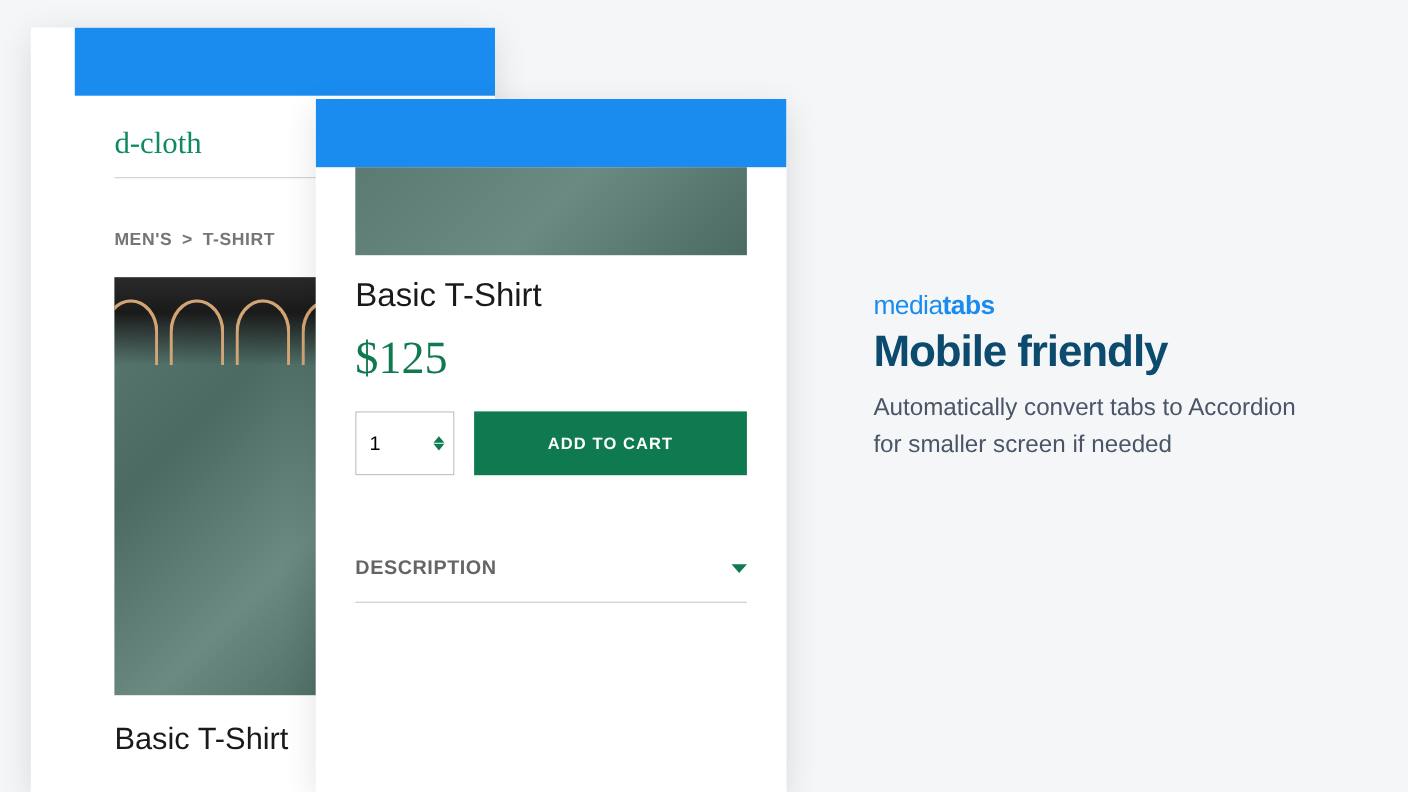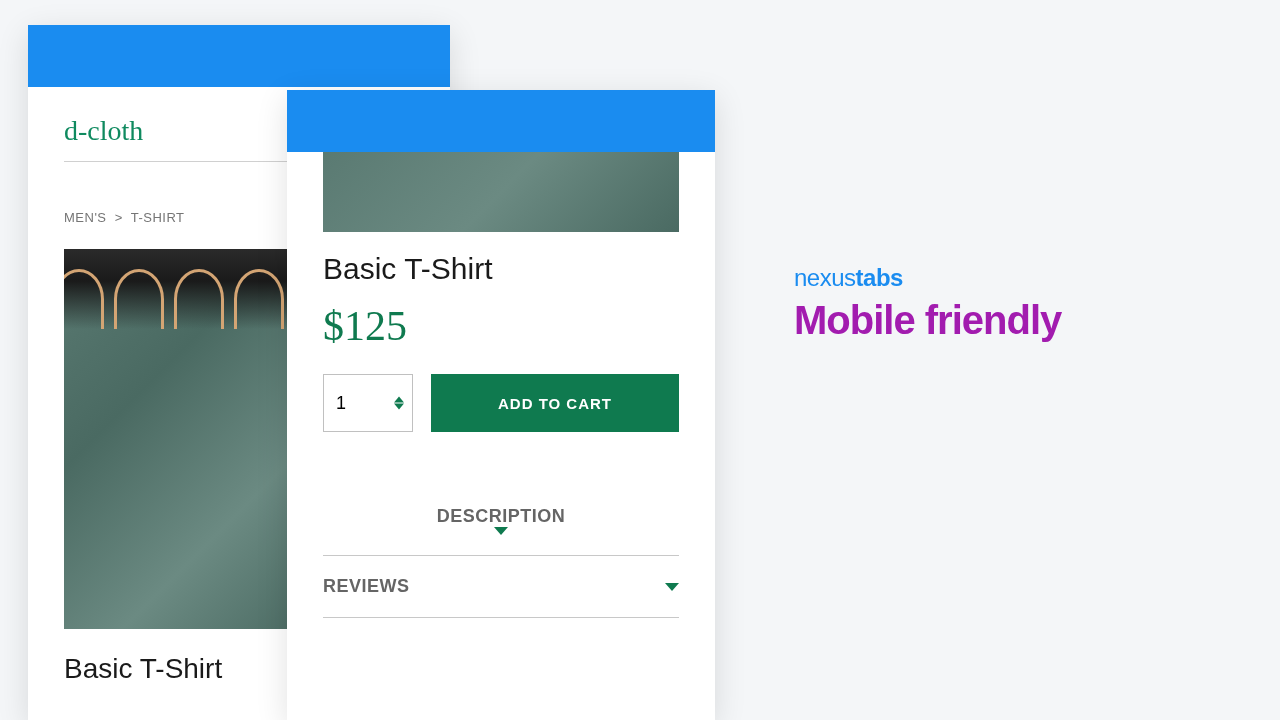--- a/index.html
+++ b/index.html
@@ -18,20 +18,21 @@
       background: white;
       box-shadow: 0 8px 30px rgba(0,0,0,0.12);
       overflow: hidden;
     }
     .phone-back {
       left: 28px;
       top: 25px;
       width: 422px;
       height: 695px;
       z-index: 1;
+      padding-left: 40px;
     }
     .phone-front {
       left: 287px;
       top: 90px;
       width: 428px;
       height: 630px;
       z-index: 2;
     }
     .phone-header {
       background: #1a8cf0;
@@ -46,22 +47,22 @@
     .site-logo {
       color: #0f8a5f;
       font-size: 28px;
       font-weight: 500;
       padding-bottom: 14px;
       border-bottom: 1px solid #d0d0d0;
       font-family: Georgia, serif;
     }
     .breadcrumb {
       margin-top: 48px;
-      font-size: 13px;
-      font-weight: 400;
+      font-size: 16px;
+      font-weight: 700;
       color: #757575;
       letter-spacing: 0.5px;
     }
     .breadcrumb span:nth-child(2) {
       margin: 0 4px;
     }
     .product-image-back {
       margin-top: 24px;
       width: 100%;
       height: 380px;
@@ -171,21 +172,20 @@
     .accordion-item {
       padding: 20px 0;
       border-bottom: 1px solid #c8c8c8;
       display: flex;
       justify-content: space-between;
       align-items: center;
       cursor: pointer;
     }
     .accordion-item:first-child {
       border-top: none;
-      flex-direction: column;
     }
     .accordion-label {
       font-size: 18px;
       font-weight: 700;
       color: #656565;
       letter-spacing: 0.5px;
     }
     .chevron {
       width: 0; height: 0;
       border-left: 7px solid transparent;
@@ -205,21 +205,21 @@
       font-weight: 400;
       color: #1a8cf0;
       letter-spacing: -0.5px;
     }
     .brand .light { font-weight: 300; }
     .brand .bold { font-weight: 700; }
     .headline {
       margin-top: 6px;
       font-size: 40px;
       font-weight: 700;
-      color: #a21caf;
+      color: #0c4a6e;
       letter-spacing: -1px;
     }
     .subcopy {
       margin-top: 10px;
       font-size: 22px;
       line-height: 1.55;
       color: #4a5568;
       font-weight: 400;
     }
   </style>
@@ -261,26 +261,23 @@
           <div class="stepper-down"></div>
         </div>
       </div>
       <button class="add-cart-btn">ADD TO CART</button>
     </div>
     <div class="accordion">
       <div class="accordion-item">
         <span class="accordion-label">DESCRIPTION</span>
         <div class="chevron"></div>
       </div>
-      <div class="accordion-item">
-        <span class="accordion-label">REVIEWS</span>
-        <div class="chevron"></div>
-      </div>
     </div>
   </div>
 </div>
 
 <div class="marketing">
   <div class="brand">
-    <span class="light">nexus</span><span class="bold">tabs</span>
+    <span class="light">media</span><span class="bold">tabs</span>
   </div>
   <div class="headline">Mobile friendly</div>
+  <div class="subcopy">Automatically convert tabs to Accordion for smaller screen if needed</div>
 </div>
 
 </body></html>

